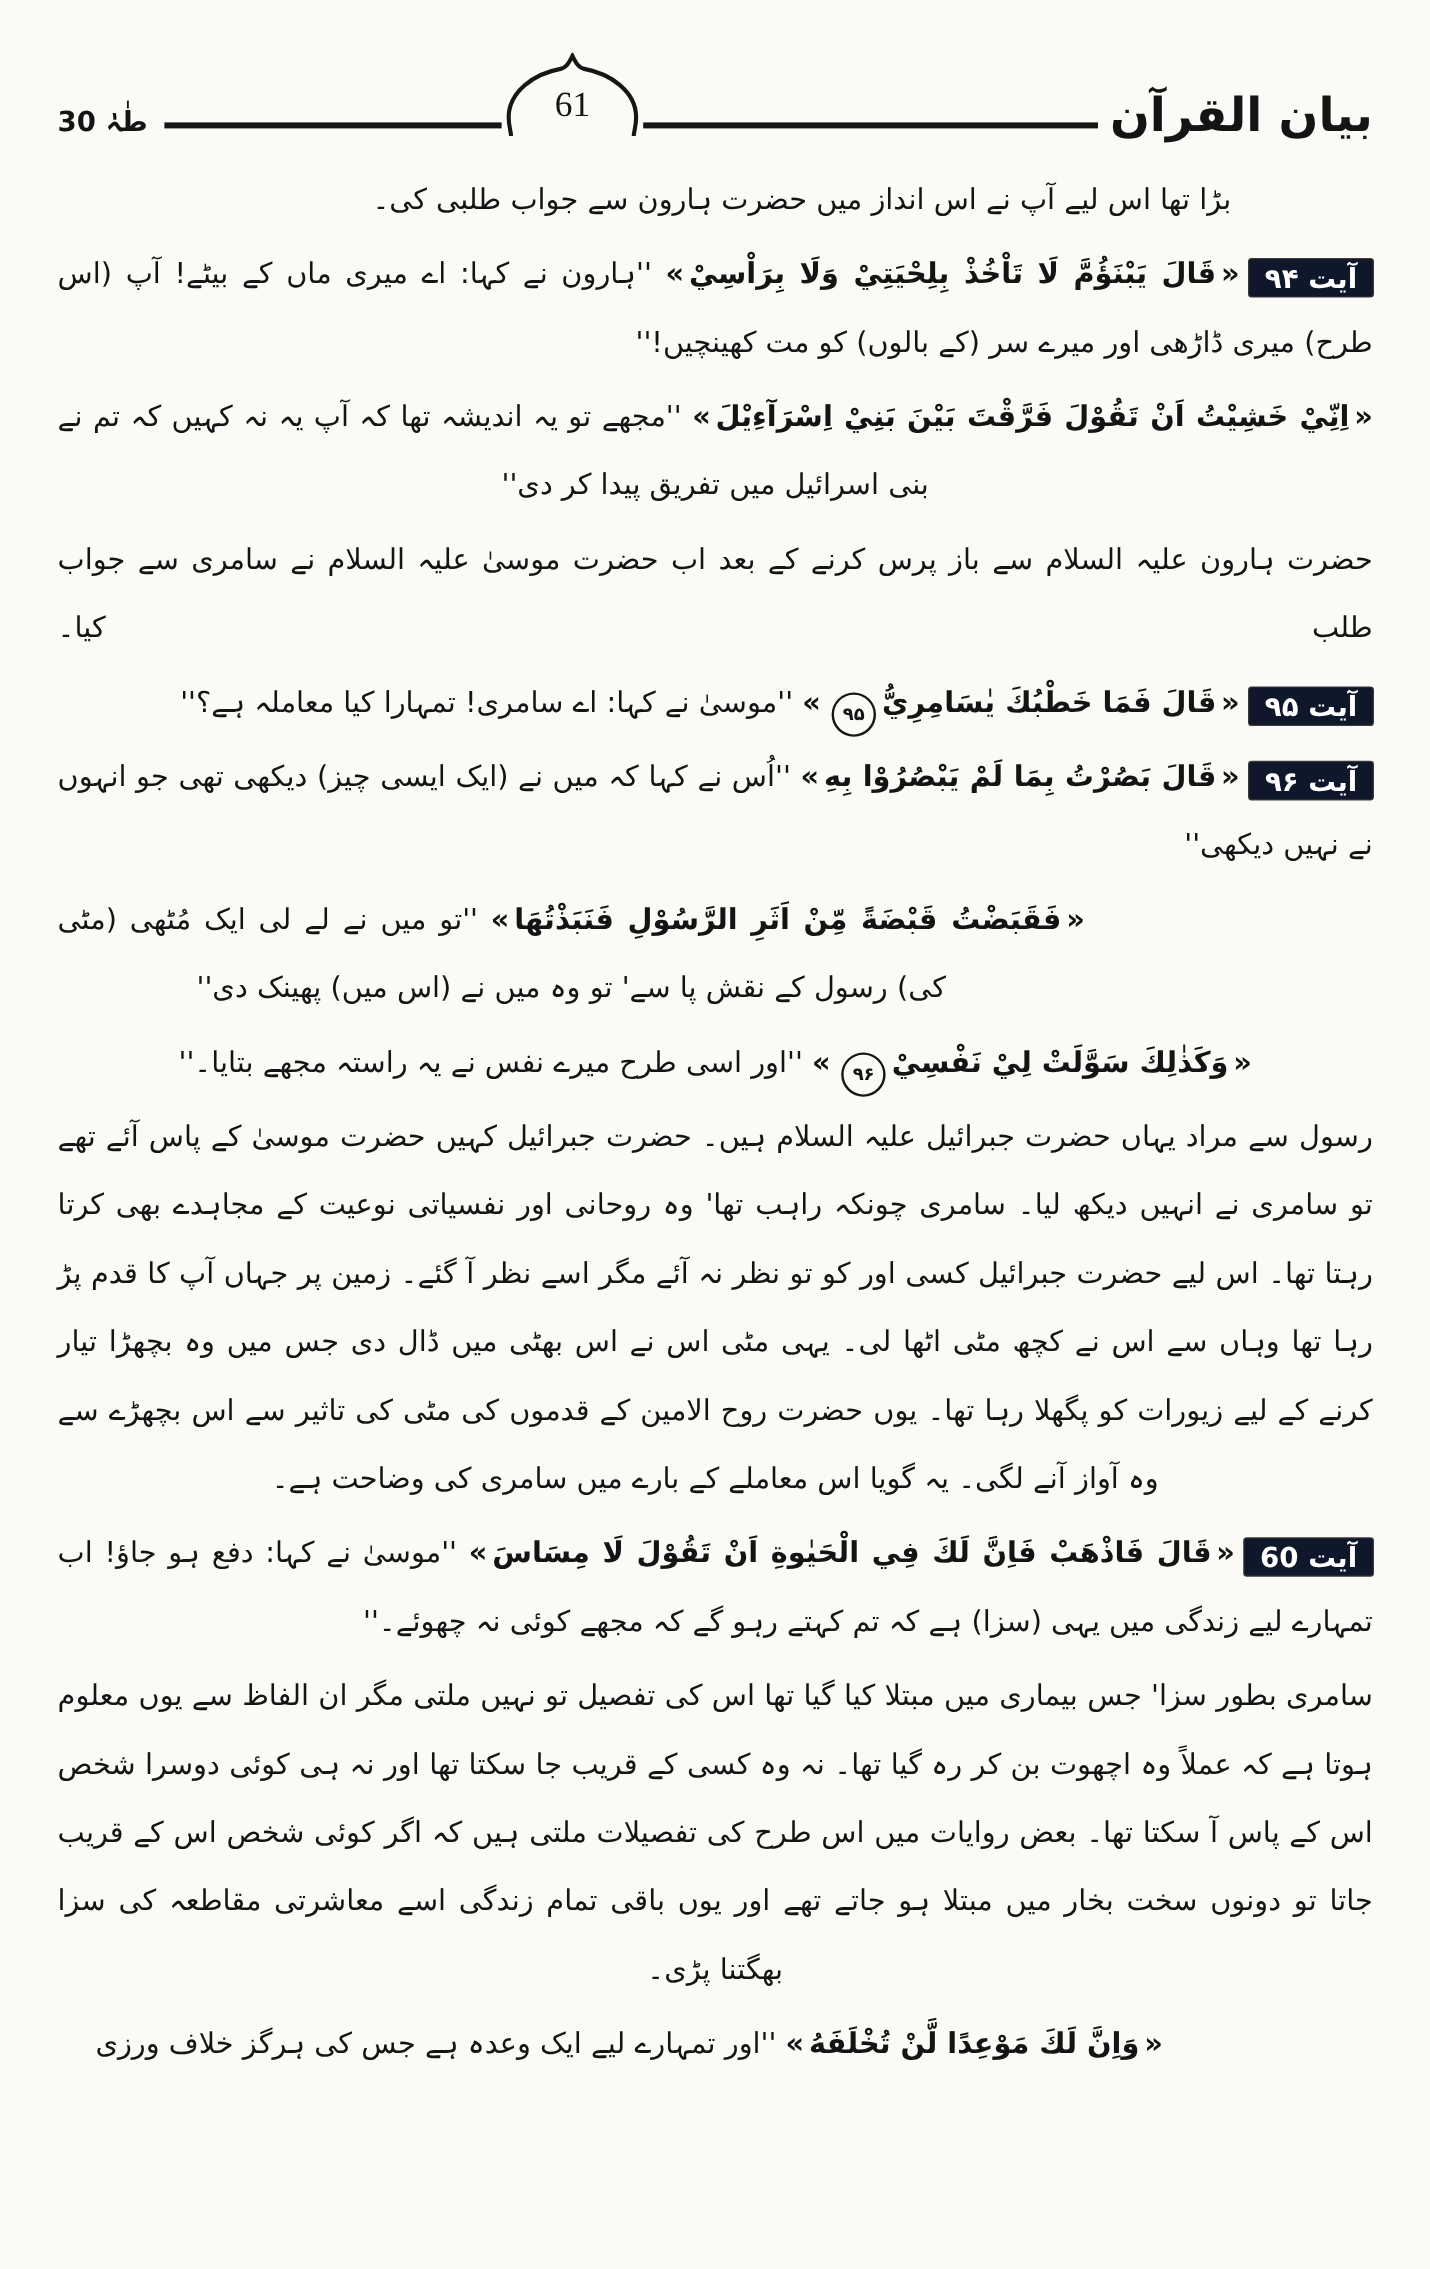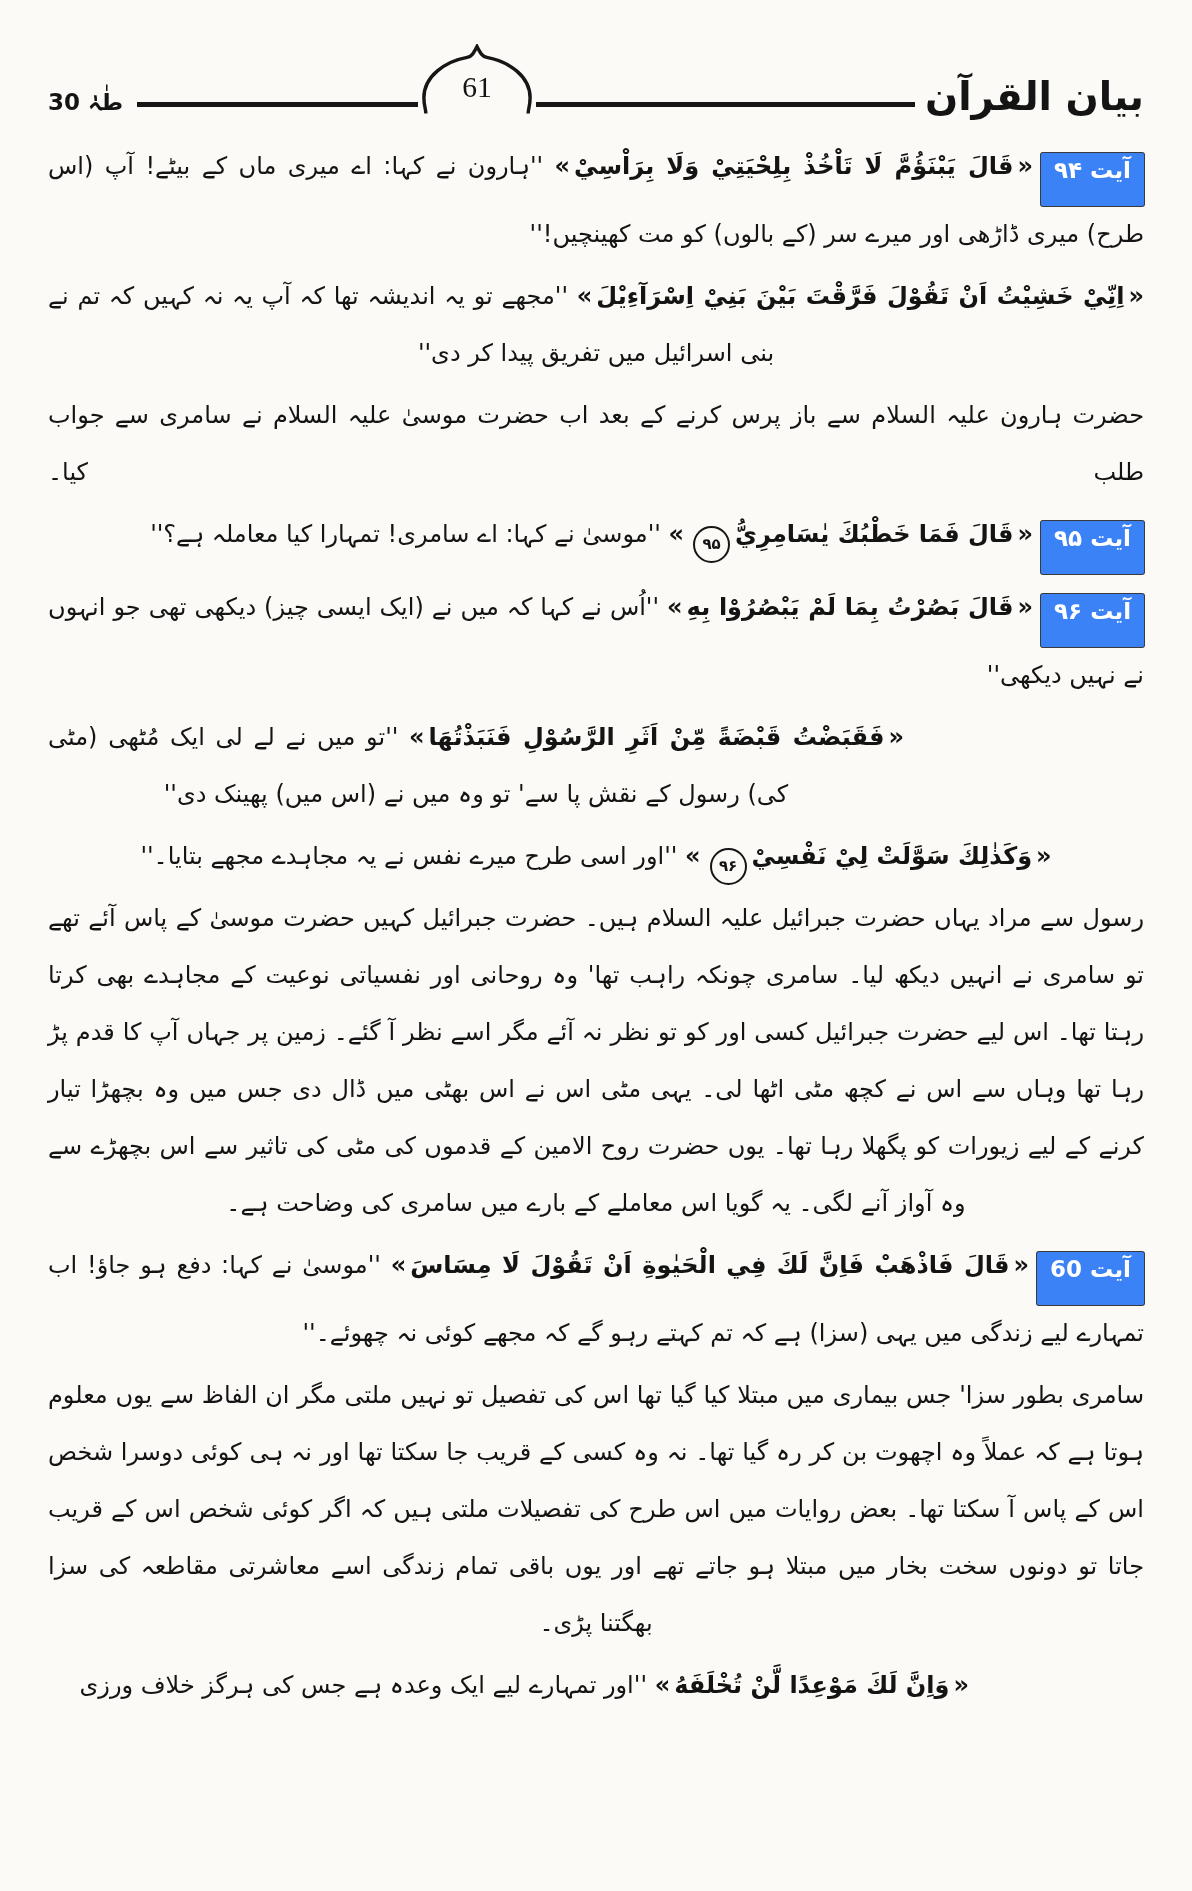--- a/index.html
+++ b/index.html
@@ -35,43 +35,44 @@
   .ayah-wrap{font-weight:bold;white-space:normal;}
   .ayah-wrap::before{content:"\00AB";font-weight:bold;padding-left:4px;}
   .ayah-wrap::after{content:"\00BB";font-weight:bold;padding-right:4px;}
 
   .vnum{
     display:inline-flex;align-items:center;justify-content:center;
     width:33px;height:33px;border:2px solid #161616;border-radius:50%;
     font-size:15px;font-weight:bold;line-height:1;vertical-align:-7px;margin:0 5px;
   }
   .ayah-label{
-    display:inline-block;background:#3b82f6;color:#ffffff;
+    display:inline-block;background:#0f172a;color:#ffffff;
     font-weight:bold;font-size:23px;line-height:1;
-    padding:6px 13px 24px;margin-left:8px;vertical-align:-4px;border-radius:2px;
+    padding:6px 13px 2px;margin-left:8px;vertical-align:-4px;border-radius:2px;
     box-shadow:0 0 0 1px #3a3a3a;
   }
   .urdu-tr{font-weight:normal;}
 </style>
 </head>
 <body>
 
 <div class="page">
 
   <div class="hdr">
     <div class="hdr-title">بیان القرآن</div>
     <div class="hdr-rule r1"></div>
     <svg class="dome" width="118" height="72" viewBox="0 0 120 72">
       <path d="M8 70 C8 66 6 62 6 54 C6 32 28 17 50 13 C55 12 57 8 60 2 C63 8 65 12 70 13 C92 17 114 32 114 54 C114 62 112 66 112 70" fill="none" stroke="#161616" stroke-width="3.5"></path>
       <text x="60" y="53" text-anchor="middle" font-size="30">61</text>
     </svg>
     <div class="hdr-rule r2"></div>
     <div class="hdr-ref">طٰہٰ 30</div>
   </div>
 
+  <div class="blk cont">بڑا تھا اس لیے آپ نے اس انداز میں حضرت ہارون سے جواب طلبی کی۔</div>
 
   <div class="blk just">
     <span class="ayah-label">آیت ۹۴</span><span class="ayah-wrap"><span class="ar">قَالَ يَبْنَؤُمَّ لَا تَاْخُذْ بِلِحْيَتِيْ وَلَا بِرَاْسِيْ</span></span> <span class="urdu-tr">''ہارون نے کہا: اے میری ماں کے بیٹے! آپ (اس طرح) میری ڈاڑھی اور میرے سر (کے بالوں) کو مت کھینچیں!''</span>
   </div>
 
   <div class="blk just-c">
     <span class="ayah-wrap"><span class="ar">اِنِّيْ خَشِيْتُ اَنْ تَقُوْلَ فَرَّقْتَ بَيْنَ بَنِيْ اِسْرَآءِيْلَ</span></span> <span class="urdu-tr">''مجھے تو یہ اندیشہ تھا کہ آپ یہ نہ کہیں کہ تم نے بنی اسرائیل میں تفریق پیدا کر دی''</span>
   </div>
 
 
@@ -84,21 +85,21 @@
 
   <div class="blk just">
     <span class="ayah-label">آیت ۹۶</span><span class="ayah-wrap"><span class="ar">قَالَ بَصُرْتُ بِمَا لَمْ يَبْصُرُوْا بِهِ</span></span> <span class="urdu-tr">''اُس نے کہا کہ میں نے (ایک ایسی چیز) دیکھی تھی جو انہوں نے نہیں دیکھی''</span>
   </div>
 
   <div class="blk faqab">
     <span class="ayah-wrap"><span class="ar">فَقَبَضْتُ قَبْضَةً مِّنْ اَثَرِ الرَّسُوْلِ فَنَبَذْتُهَا</span></span> <span class="urdu-tr">''تو میں نے لے لی ایک مُٹھی (مٹی کی) رسول کے نقش پا سے' تو وہ میں نے (اس میں) پھینک دی''</span>
   </div>
 
   <div class="blk center">
-    <span class="ayah-wrap"><span class="ar">وَكَذٰلِكَ سَوَّلَتْ لِيْ نَفْسِيْ</span><span class="vnum">۹۶</span></span> <span class="urdu-tr">''اور اسی طرح میرے نفس نے یہ مجاہدے مجھے بتایا۔''</span>
+    <span class="ayah-wrap"><span class="ar">وَكَذٰلِكَ سَوَّلَتْ لِيْ نَفْسِيْ</span><span class="vnum">۹۶</span></span> <span class="urdu-tr">''اور اسی طرح میرے نفس نے یہ راستہ مجھے بتایا۔''</span>
   </div>
 
   <div class="blk just-c">رسول سے مراد یہاں حضرت جبرائیل علیہ السلام ہیں۔ حضرت جبرائیل کہیں حضرت موسیٰ کے پاس آئے تھے تو سامری نے انہیں دیکھ لیا۔ سامری چونکہ راہب تھا' وہ روحانی اور نفسیاتی نوعیت کے مجاہدے بھی کرتا رہتا تھا۔ اس لیے حضرت جبرائیل کسی اور کو تو نظر نہ آئے مگر اسے نظر آ گئے۔ زمین پر جہاں آپ کا قدم پڑ رہا تھا وہاں سے اس نے کچھ مٹی اٹھا لی۔ یہی مٹی اس نے اس بھٹی میں ڈال دی جس میں وہ بچھڑا تیار کرنے کے لیے زیورات کو پگھلا رہا تھا۔ یوں حضرت روح الامین کے قدموں کی مٹی کی تاثیر سے اس بچھڑے سے وہ آواز آنے لگی۔ یہ گویا اس معاملے کے بارے میں سامری کی وضاحت ہے۔</div>
 
   <div class="blk just">
     <span class="ayah-label">آیت 60</span><span class="ayah-wrap"><span class="ar">قَالَ فَاذْهَبْ فَاِنَّ لَكَ فِي الْحَيٰوةِ اَنْ تَقُوْلَ لَا مِسَاسَ</span></span> <span class="urdu-tr">''موسیٰ نے کہا: دفع ہو جاؤ! اب تمہارے لیے زندگی میں یہی (سزا) ہے کہ تم کہتے رہو گے کہ مجھے کوئی نہ چھوئے۔''</span>
   </div>
 
   <div class="blk just-c">سامری بطور سزا' جس بیماری میں مبتلا کیا گیا تھا اس کی تفصیل تو نہیں ملتی مگر ان الفاظ سے یوں معلوم ہوتا ہے کہ عملاً وہ اچھوت بن کر رہ گیا تھا۔ نہ وہ کسی کے قریب جا سکتا تھا اور نہ ہی کوئی دوسرا شخص اس کے پاس آ سکتا تھا۔ بعض روایات میں اس طرح کی تفصیلات ملتی ہیں کہ اگر کوئی شخص اس کے قریب جاتا تو دونوں سخت بخار میں مبتلا ہو جاتے تھے اور یوں باقی تمام زندگی اسے معاشرتی مقاطعہ کی سزا بھگتنا پڑی۔</div>
 

